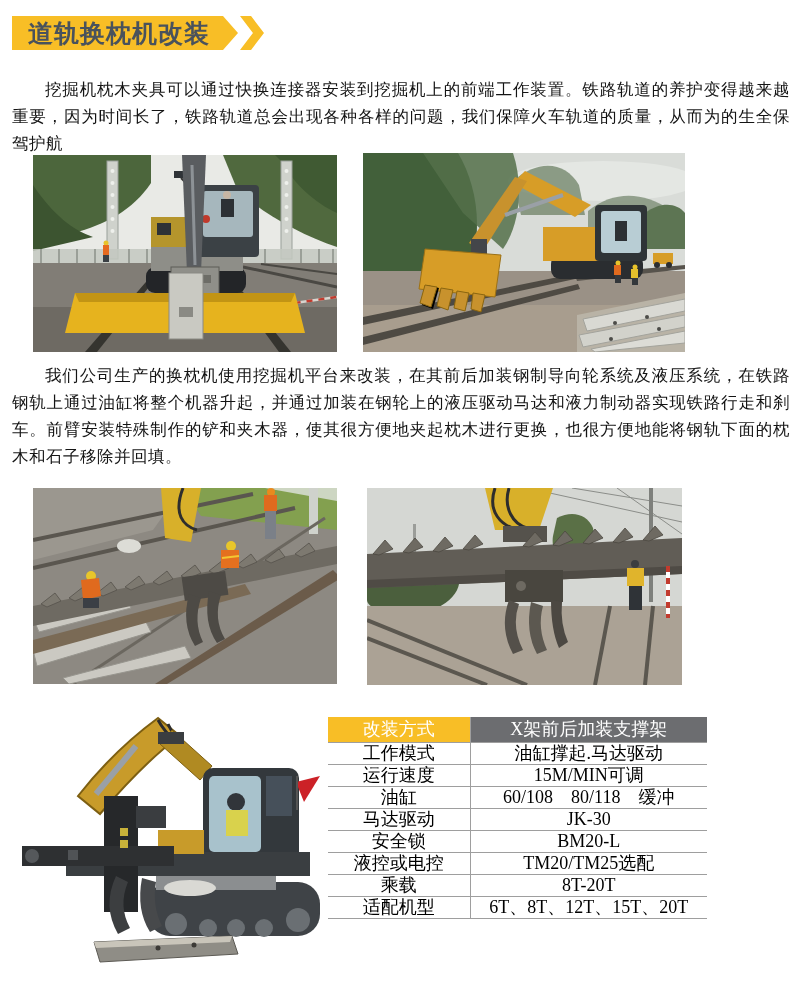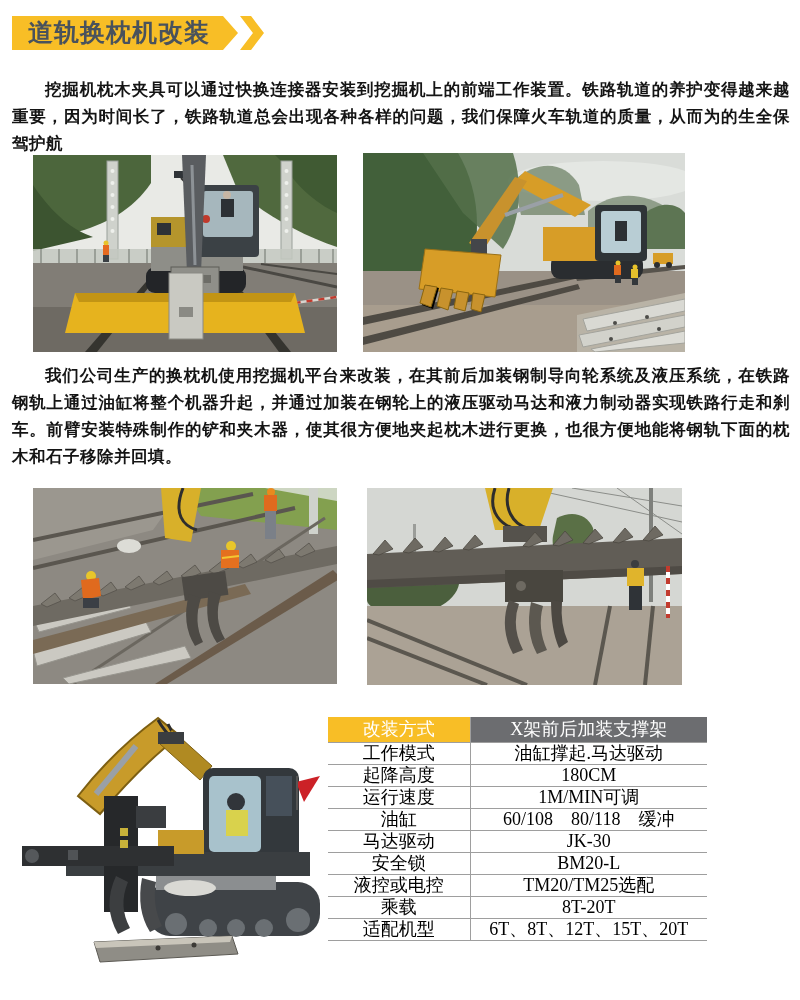--- a/index.html
+++ b/index.html
@@ -6,30 +6,29 @@
   body{
     width:800px;height:1000px;position:relative;background:#ffffff;
     font-family:"Liberation Sans","DejaVu Sans",sans-serif;overflow:hidden;
   }
   
   .banner{position:absolute;left:12px;top:16px;height:34px;display:flex;align-items:stretch;}
   .banner-main{
     background:#F8BE26;color:#49525C;font-weight:bold;font-size:25px;line-height:34px;
     padding:0 28px 0 16px;letter-spacing:1px;
     clip-path:polygon(0 0,calc(100% - 15px) 0,100% 50%,calc(100% - 15px) 100%,0 100%);
-    font-family:Liberation Serif, serif;
   }
   .banner-chev{
     width:24px;height:34px;margin-left:2px;background:#F8BE26;
     clip-path:polygon(0 0,46% 0,100% 50%,46% 100%,0 100%,54% 50%);
   }
   
   .para{
     position:absolute;left:12px;width:778px;color:#141414;
-    font-size:16.5px;line-height:27px;font-weight:700;text-align:justify;text-indent:2em;
+    font-size:16.5px;line-height:27px;font-weight:400;text-align:justify;text-indent:2em;
     letter-spacing:0.5px;
   }
   #para1{top:59px;}
   #para2{top:345px;}
   
   figure{position:absolute;margin:0;padding:0;overflow:hidden;}
   figure svg{display:block;width:100%;height:100%;}
   #photo1{left:33px;top:155px;width:304px;height:197px;}
   #photo2{left:363px;top:153px;width:322px;height:199px;}
   #photo3{left:33px;top:488px;width:304px;height:196px;}
@@ -359,26 +358,22 @@
       <td class="h-label">改装方式</td>
       <td class="h-value">X架前后加装支撑架</td>
     </tr>
   </tbody>
   <tbody>
       <tr>
         <td>工作模式</td>
         <td>油缸撑起.马达驱动</td>
       </tr>
       <tr>
-        <td>起降高度</td>
-        <td>180CM</td>
-      </tr>
-      <tr>
         <td>运行速度</td>
-        <td>1M/MIN可调</td>
+        <td>15M/MIN可调</td>
       </tr>
       <tr>
         <td>油缸</td>
         <td>60/108　80/118　缓冲</td>
       </tr>
       <tr>
         <td>马达驱动</td>
         <td>JK-30</td>
       </tr>
       <tr>

